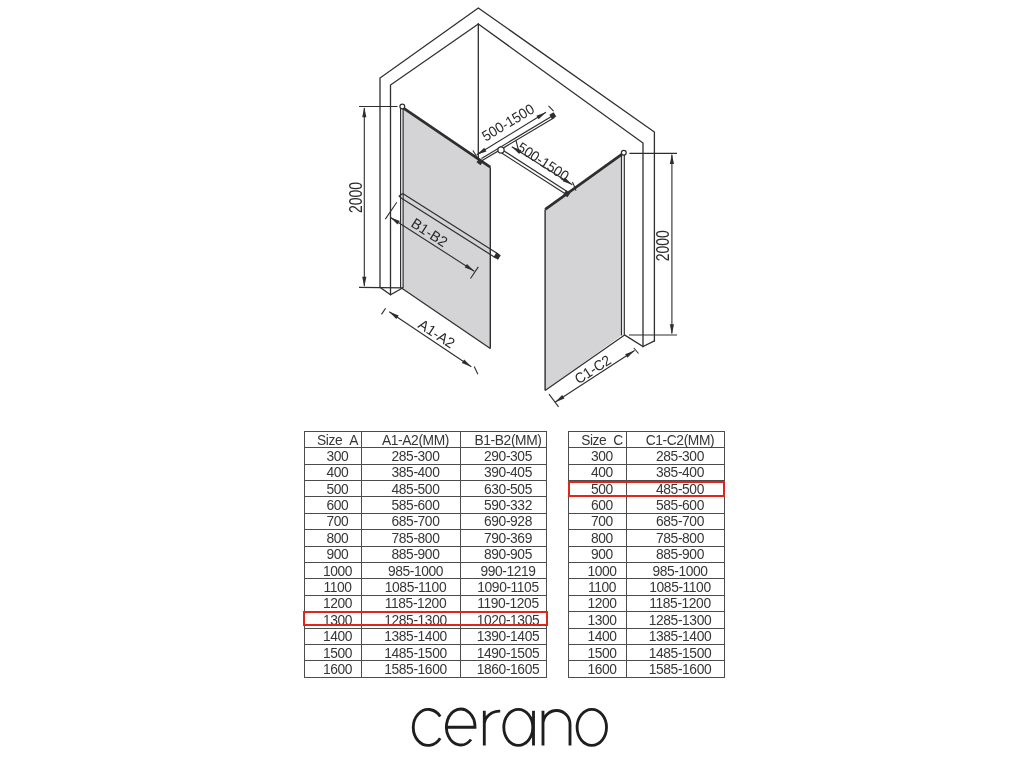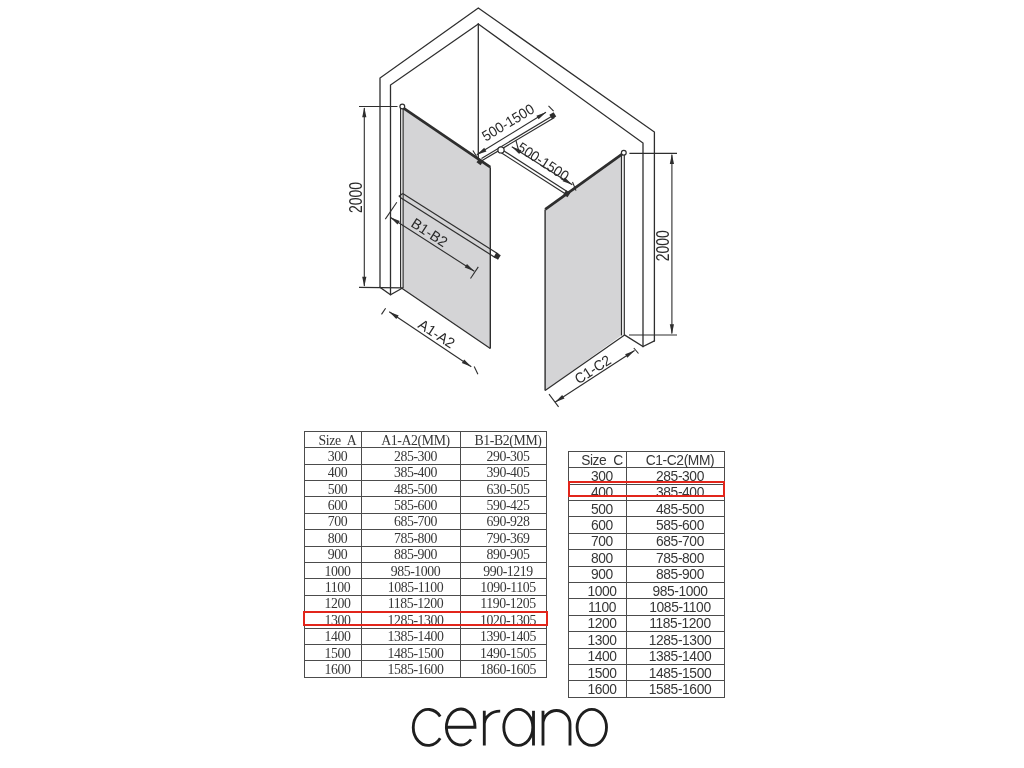--- a/index.html
+++ b/index.html
@@ -139,21 +139,21 @@
     <path d="M446.5,727.2 L475,727.2 A 14.3,18 0 1 0 471,739.5"></path>
     <path d="M484.3,710.8 L484.3,745.5 M484.3,723.5 A 15.5,13.5 0 0 1 500.2,711.2"></path>
     <ellipse cx="518.3" cy="727.3" rx="14.5" ry="18"></ellipse>
     <path d="M533.5,710.8 L533.5,745.5"></path>
     <path d="M543,710.8 L543,745.5 M543,724 A 13.5,13.5 0 0 1 570,724 L570,745.5"></path>
     <ellipse cx="591.8" cy="727.3" rx="14.7" ry="18"></ellipse>
   </g>
 </svg>
 
 <div class="tblwrap" style="left:304px;top:431px;">
-<table style="width:242px;font-family:Liberation Serif, serif;">
+<table style="width:242px;">
   <colgroup>
         <col style="width:57px">
         <col style="width:99px">
         <col style="width:86px">
       </colgroup>
   <tbody>
         <tr style="height:15.5px">
           <td>Size&nbsp;&nbsp;A</td>
           <td>A1-A2(MM)</td>
           <td>B1-B2(MM)</td>
@@ -169,21 +169,21 @@
           <td>390-405</td>
         </tr>
   <tr style="height:16.4px">
           <td>500</td>
           <td>485-500</td>
           <td>630-505</td>
         </tr>
   <tr style="height:16.4px">
           <td>600</td>
           <td>585-600</td>
-          <td>590-425</td>
+          <td>590-332</td>
         </tr>
   <tr style="height:16.4px">
           <td>700</td>
           <td>685-700</td>
           <td>690-928</td>
         </tr>
   <tr style="height:16.4px">
           <td>800</td>
           <td>785-800</td>
           <td>790-369</td>
@@ -225,21 +225,21 @@
         </tr>
   <tr style="height:16.4px">
           <td>1600</td>
           <td>1585-1600</td>
           <td>1860-1605</td>
         </tr>
 </tbody>
     </table>
 </div>
 
-<div class="tblwrap" style="left:568px;top:451px;">
+<div class="tblwrap" style="left:568px;top:431px;">
 <table style="width:156px;">
   <colgroup>
         <col style="width:58px">
         <col style="width:98px">
       </colgroup>
   <tbody>
         <tr style="height:15.5px">
           <td>Size&nbsp;&nbsp;C</td>
           <td>C1-C2(MM)</td>
         </tr>

